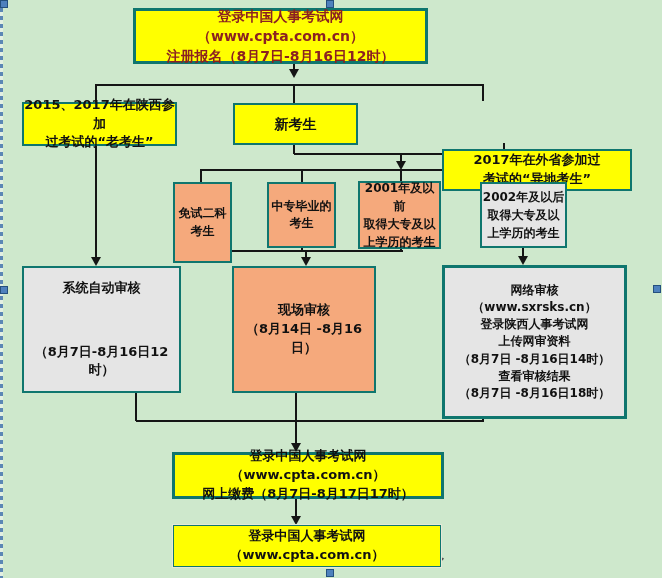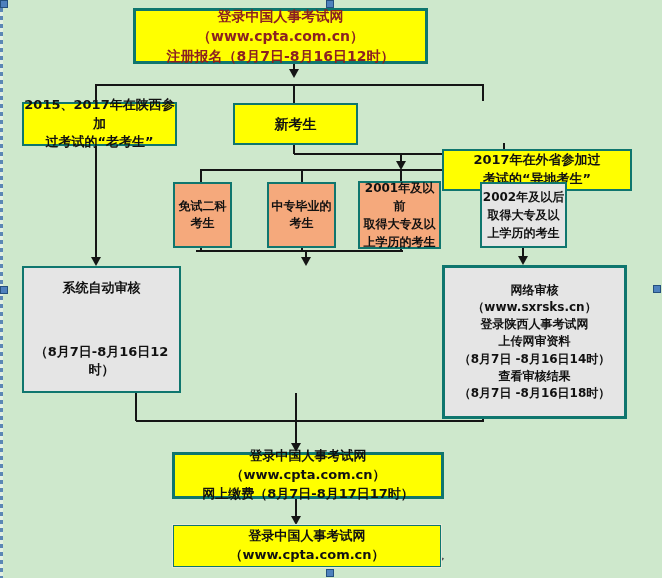--- a/index.html
+++ b/index.html
@@ -13,21 +13,21 @@
   .ln{position:absolute;background:#151515;}
   .ah{position:absolute;width:0;height:0;border-left:5px solid transparent;border-right:5px solid transparent;border-top:9px solid #151515;}
   .handle{position:absolute;width:8px;height:8px;background:#4E81BD;border:1px solid #24507E;box-sizing:border-box;}
   .marquee{position:absolute;left:0;top:0;width:3px;height:578px;
            background:repeating-linear-gradient(180deg,#5B87B5 0 4px,#E4F0E2 4px 8px);}
   
   #n-register{left:133px;top:8px;width:295px;height:56px;border-width:3px;font-size:14px;color:#8B2121;}
   #n-old{left:22px;top:102px;width:155px;height:44px;font-size:13px;}
   #n-new{left:233px;top:103px;width:125px;height:42px;font-size:14px;}
   #n-remote{left:442px;top:101px;width:190px;height:42px;font-size:13px;margin-top:48px;}
-  #n-exempt{left:173px;top:182px;width:59px;height:66px;font-size:12px;}
+  #n-exempt{left:173px;top:182px;width:59px;height:81px;font-size:12px;}
   #n-zhongzhuan{left:267px;top:182px;width:69px;height:66px;font-size:12px;}
   #n-pre2001{left:358px;top:181px;width:83px;height:68px;font-size:12px;line-height:1.5;}
   #n-post2002{left:480px;top:182px;width:87px;height:66px;font-size:12px;line-height:1.5;}
   #n-auto{left:22px;top:266px;width:159px;height:127px;font-size:13px;gap:45px;}
   #n-onsite{left:232px;top:266px;width:144px;height:127px;font-size:13px;}
   #n-online{left:442px;top:265px;width:185px;height:154px;border-width:3px;font-size:12px;line-height:1.42;}
   #n-payment{left:172px;top:452px;width:272px;height:47px;border-width:3px;font-size:13px;}
   #n-print{left:173px;top:525px;width:268px;height:42px;border-width:1px;font-size:13px;box-shadow:0 0 0 1px #e8e8d8;}
   .resize-mark{position:absolute;left:434px;top:561px;width:11px;height:0;border-top:2px solid #555;transform:rotate(-45deg);}
 </style>
@@ -119,20 +119,24 @@
     <div>2002年及以后</div>
     <div>取得大专及以</div>
     <div>上学历的考生</div>
   </div>
 
   <div class="node green" id="n-auto">
     <div>系统自动审核</div>
     <div>（8月7日-8月16日12时）</div>
   </div>
 
+  <div class="node peach" id="n-onsite">
+    <div>现场审核</div>
+    <div>（8月14日 -8月16日）</div>
+  </div>
 
   <div class="node green" id="n-online">
     <div>网络审核</div>
     <div>（www.sxrsks.cn）</div>
     <div>登录陕西人事考试网</div>
     <div>上传网审资料</div>
     <div>（8月7日 -8月16日14时）</div>
     <div>查看审核结果</div>
     <div>（8月7日 -8月16日18时）</div>
   </div>

